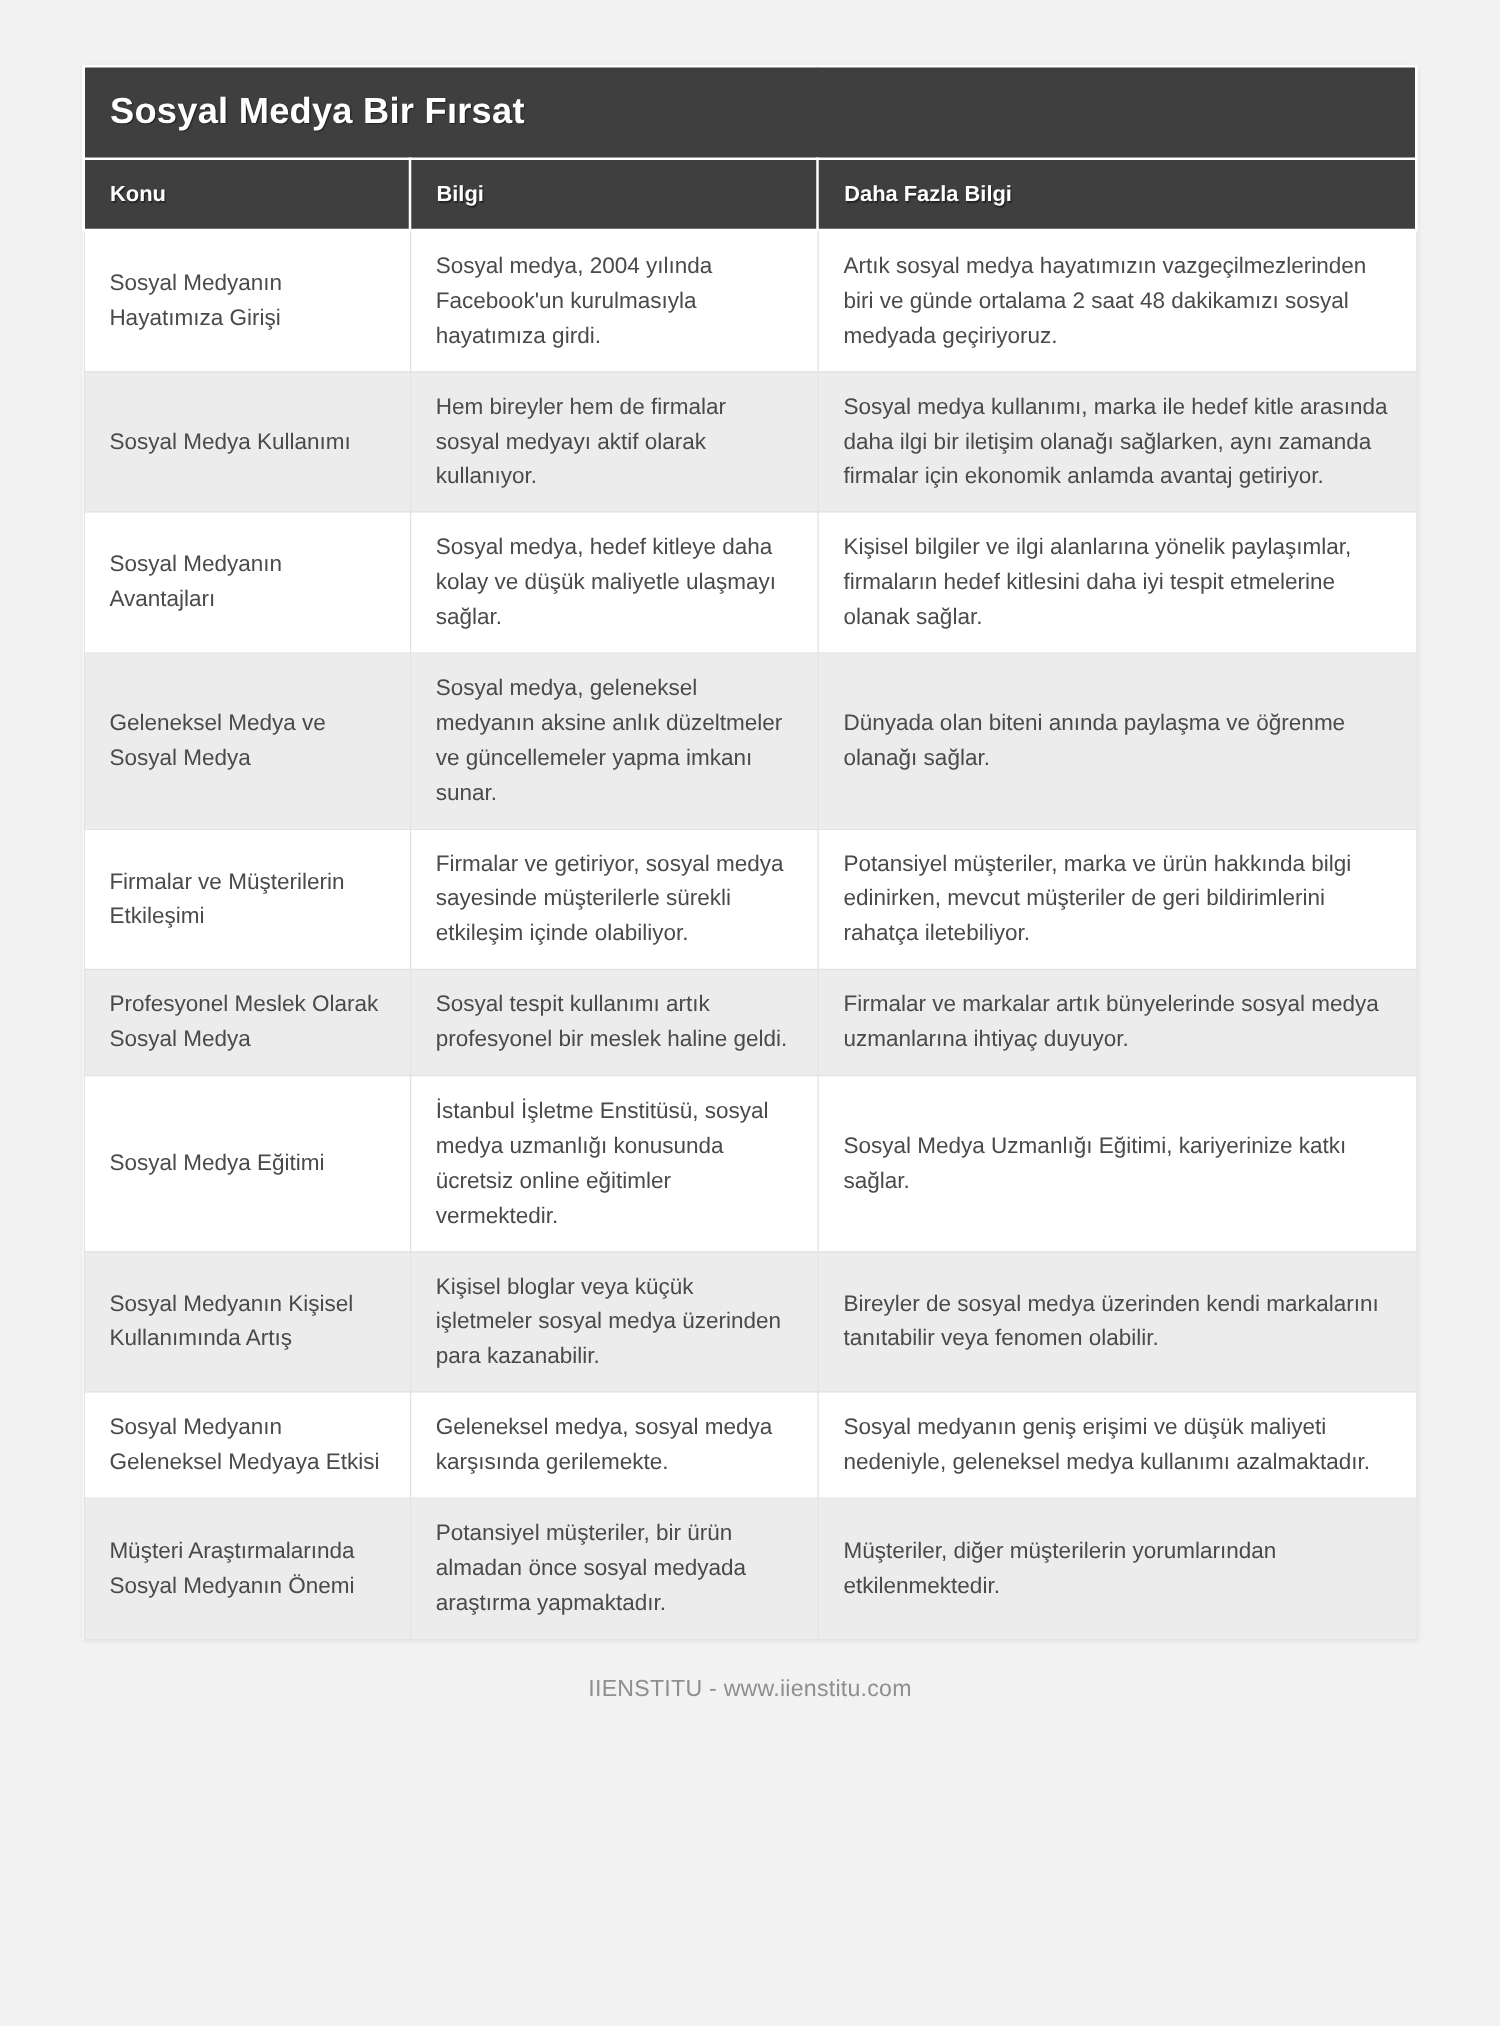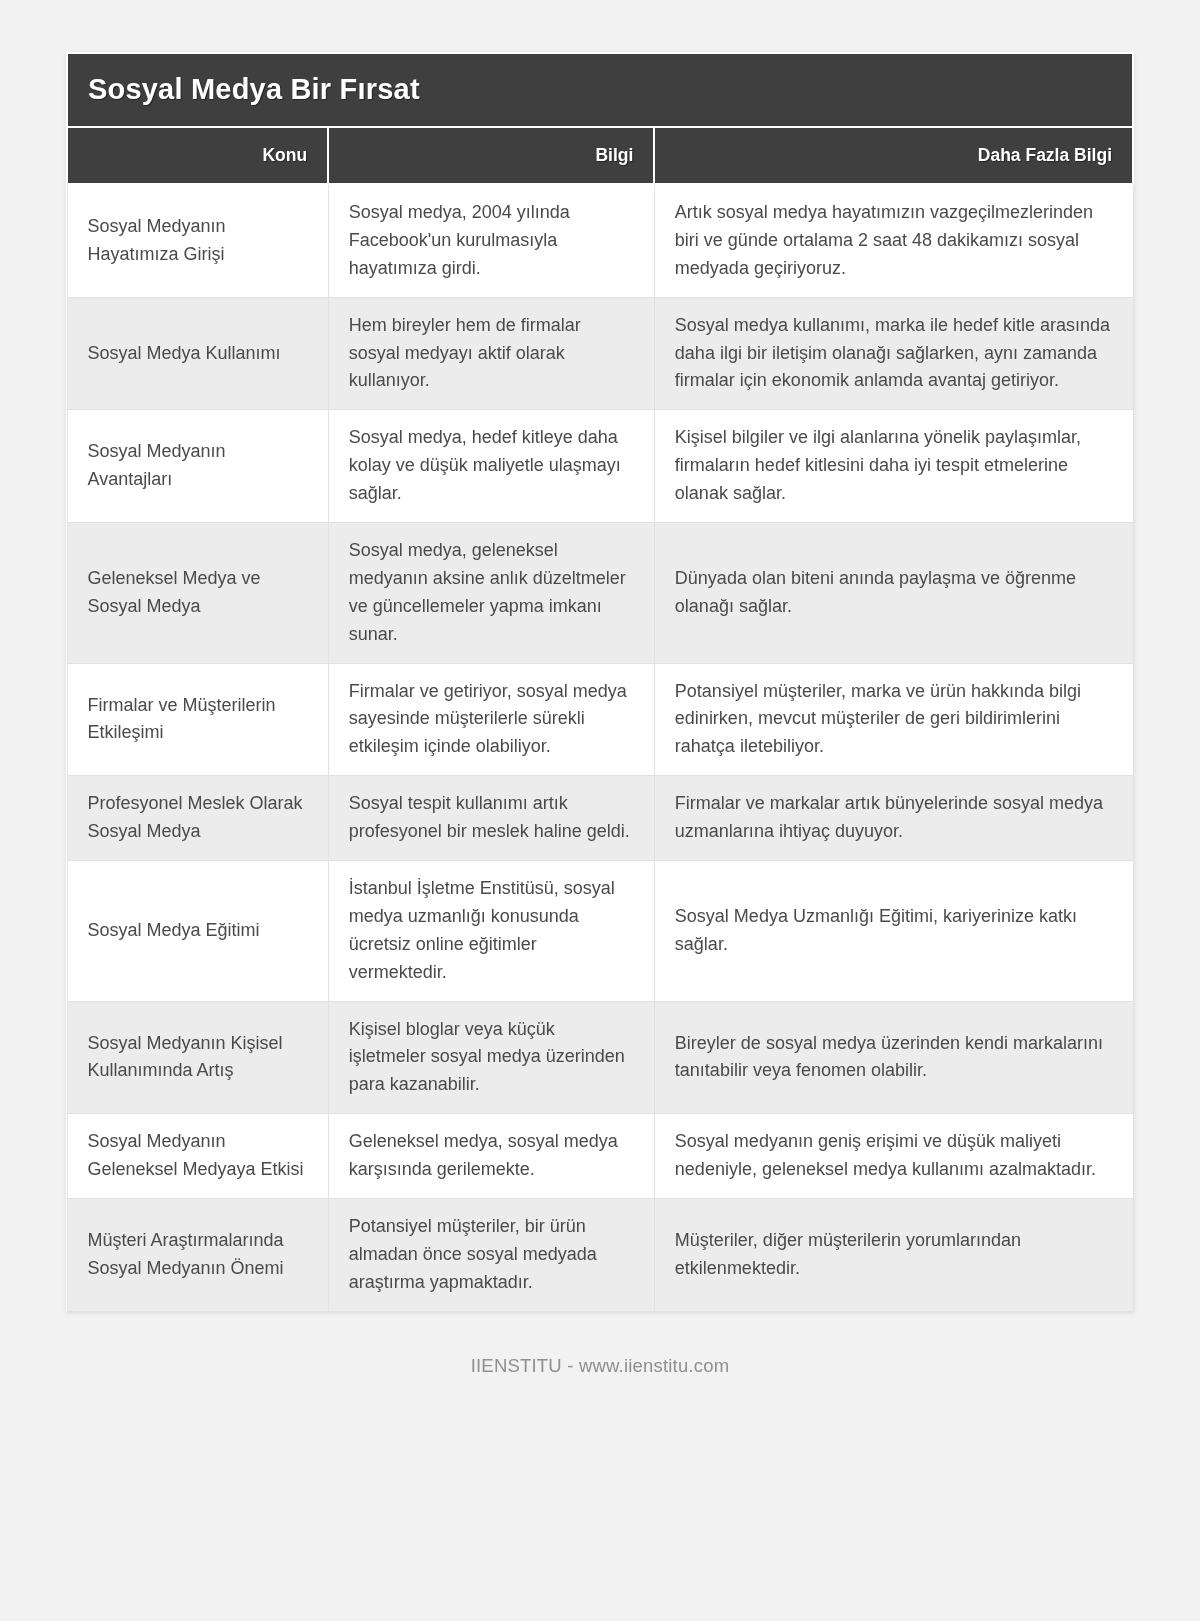--- a/index.html
+++ b/index.html
@@ -35,41 +35,41 @@
     font-size: 29px;
     font-weight: bold;
     letter-spacing: 0.2px;
     padding: 19px 20px 20px 20px;
     border: 2px solid #ffffff;
     text-shadow: 1px 1px 1px rgba(0,0,0,0.45);
   }
   th.col-head {
     background: #3f3f3f;
     color: #ffffff;
-    text-align: right;
+    text-align: left;
     font-size: 17.5px;
     font-weight: bold;
     padding: 17px 20px;
     border: 2px solid #ffffff;
     text-shadow: 1px 1px 1px rgba(0,0,0,0.45);
   }
   td {
     background: #ffffff;
     color: #4a4a4a;
     font-size: 18px;
     line-height: 1.55;
     padding: 14px 20px;
     vertical-align: middle;
     border: 1px solid #e2e2e2;
   }
   tbody tr:nth-child(even) td {
     background: #ececec;
   }
   .footer {
-    margin-top: 43px;
+    margin-top: 28px;
     text-align: center;
     color: #8f8f8f;
     font-size: 18.5px;
     letter-spacing: 0.2px;
   }
 </style>
 </head>
 <body>
 
 <div class="sheet">

